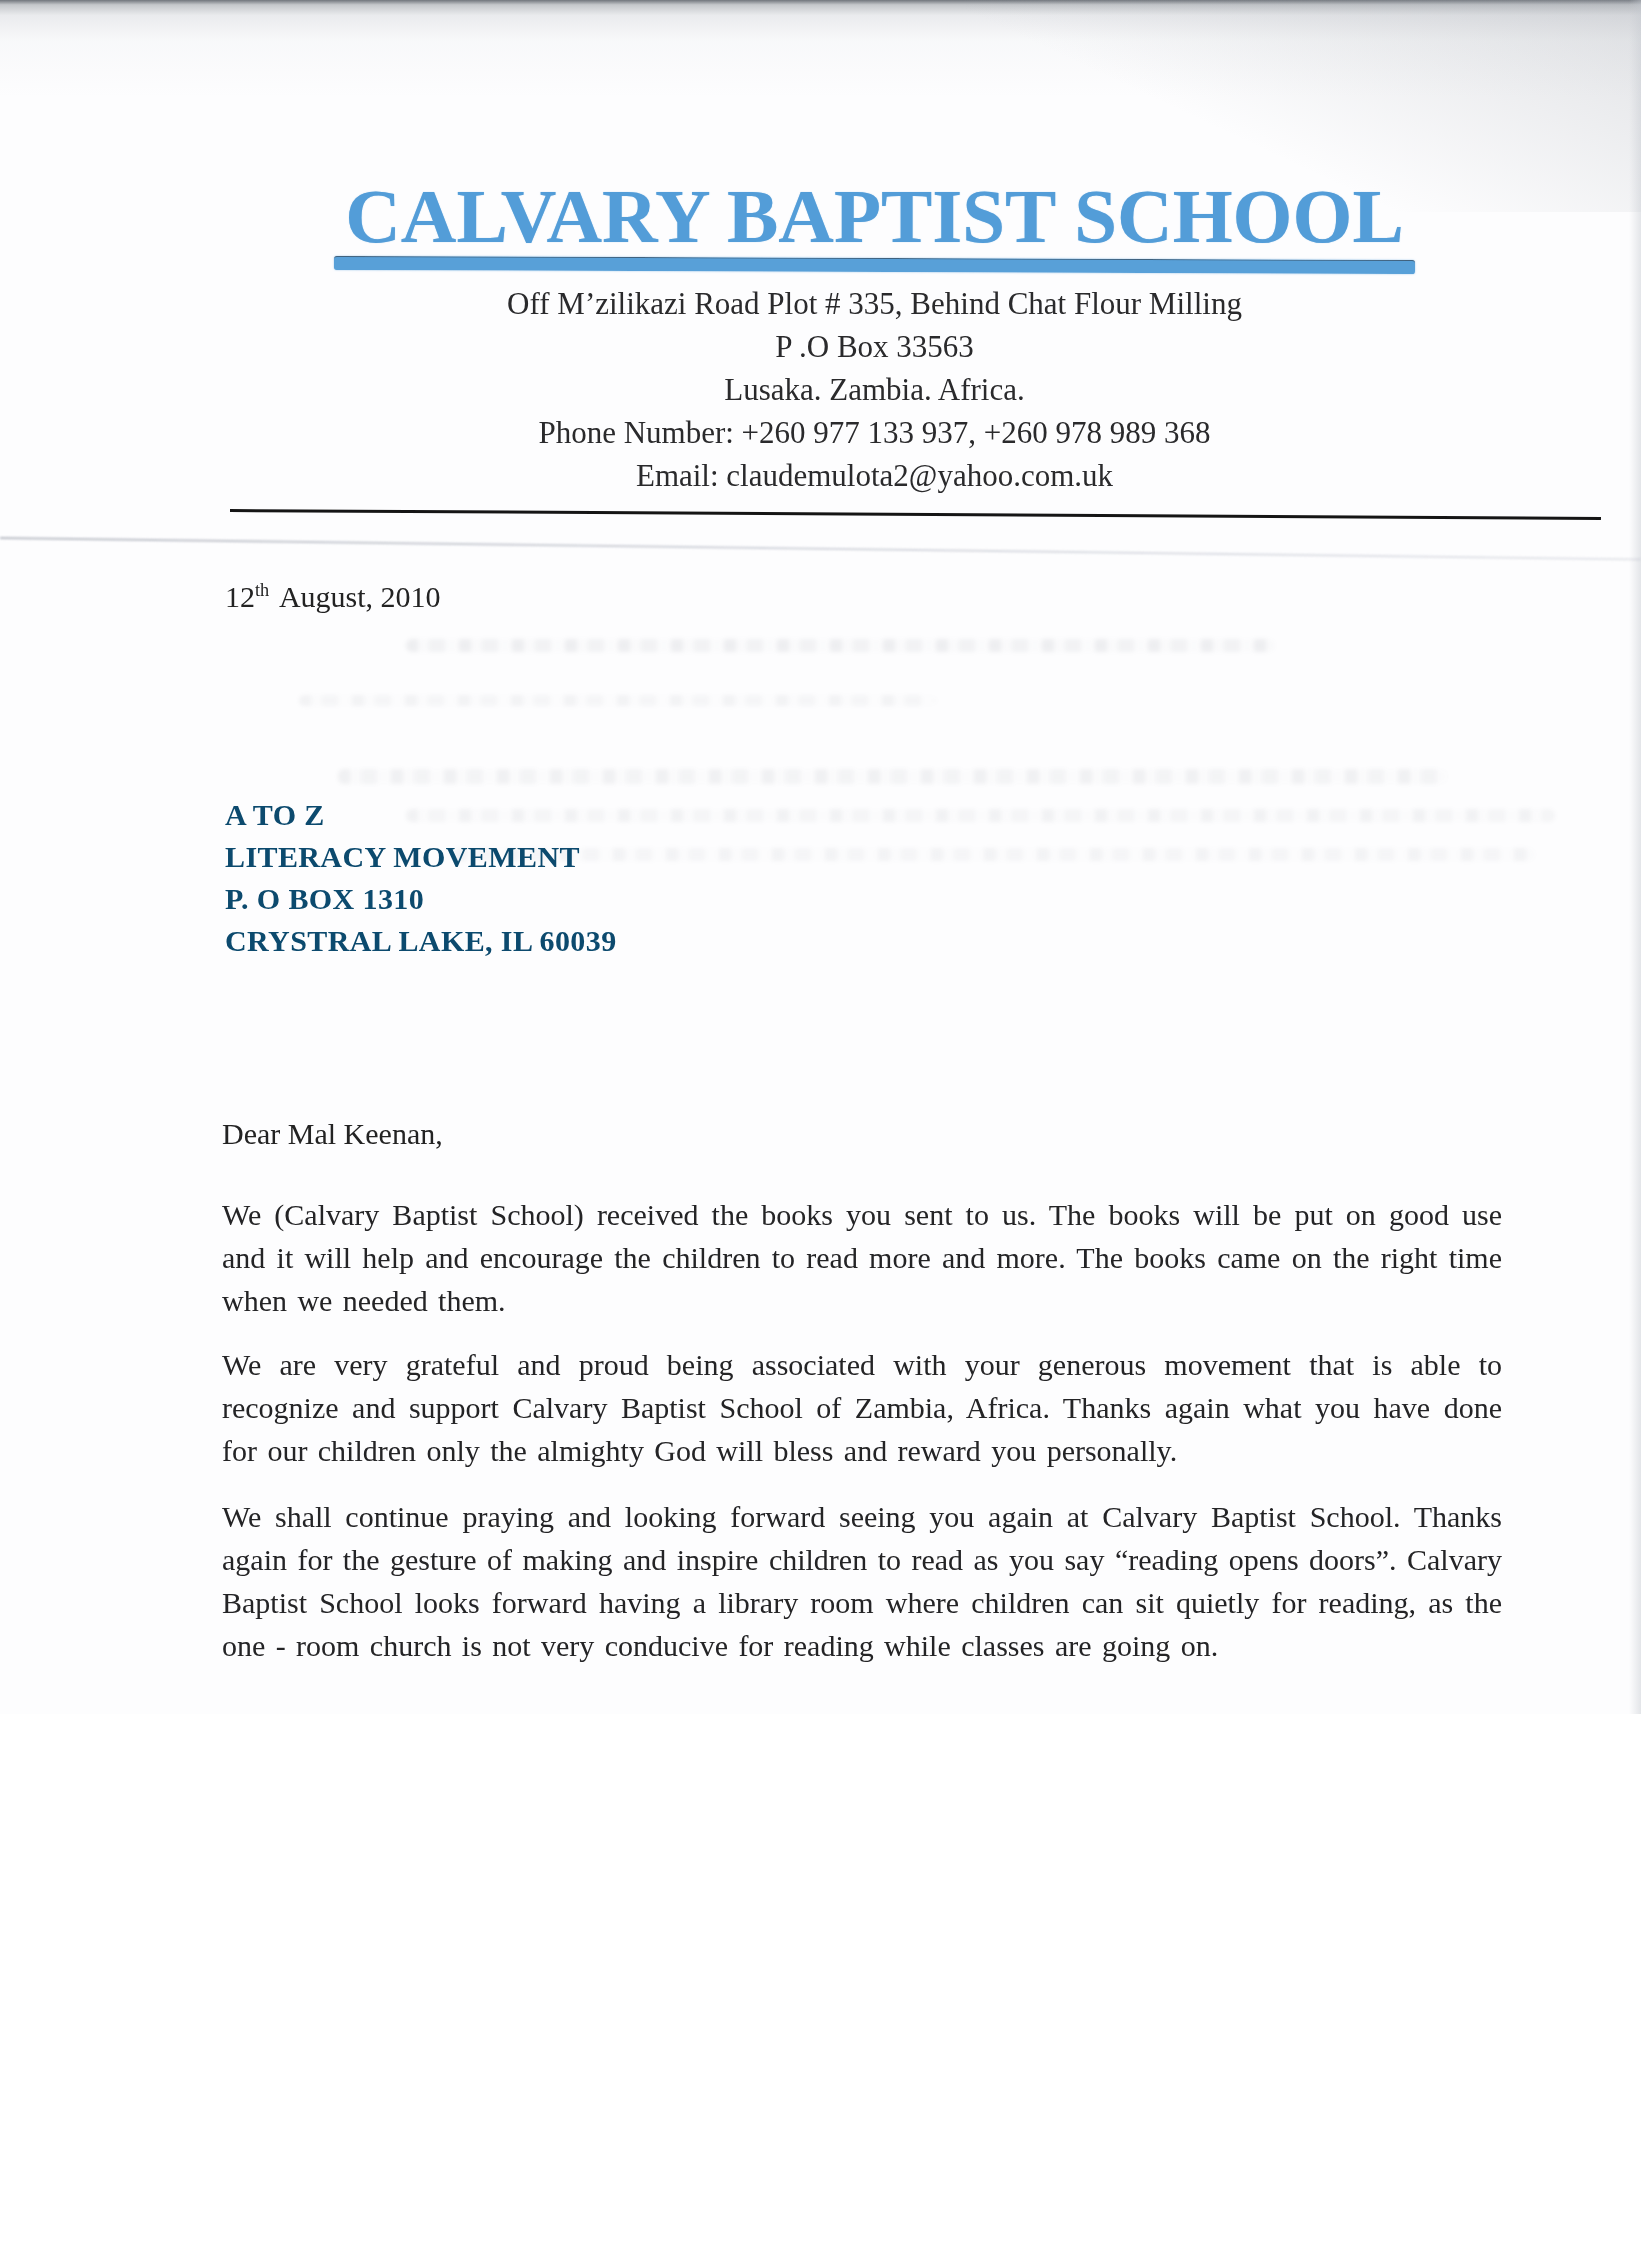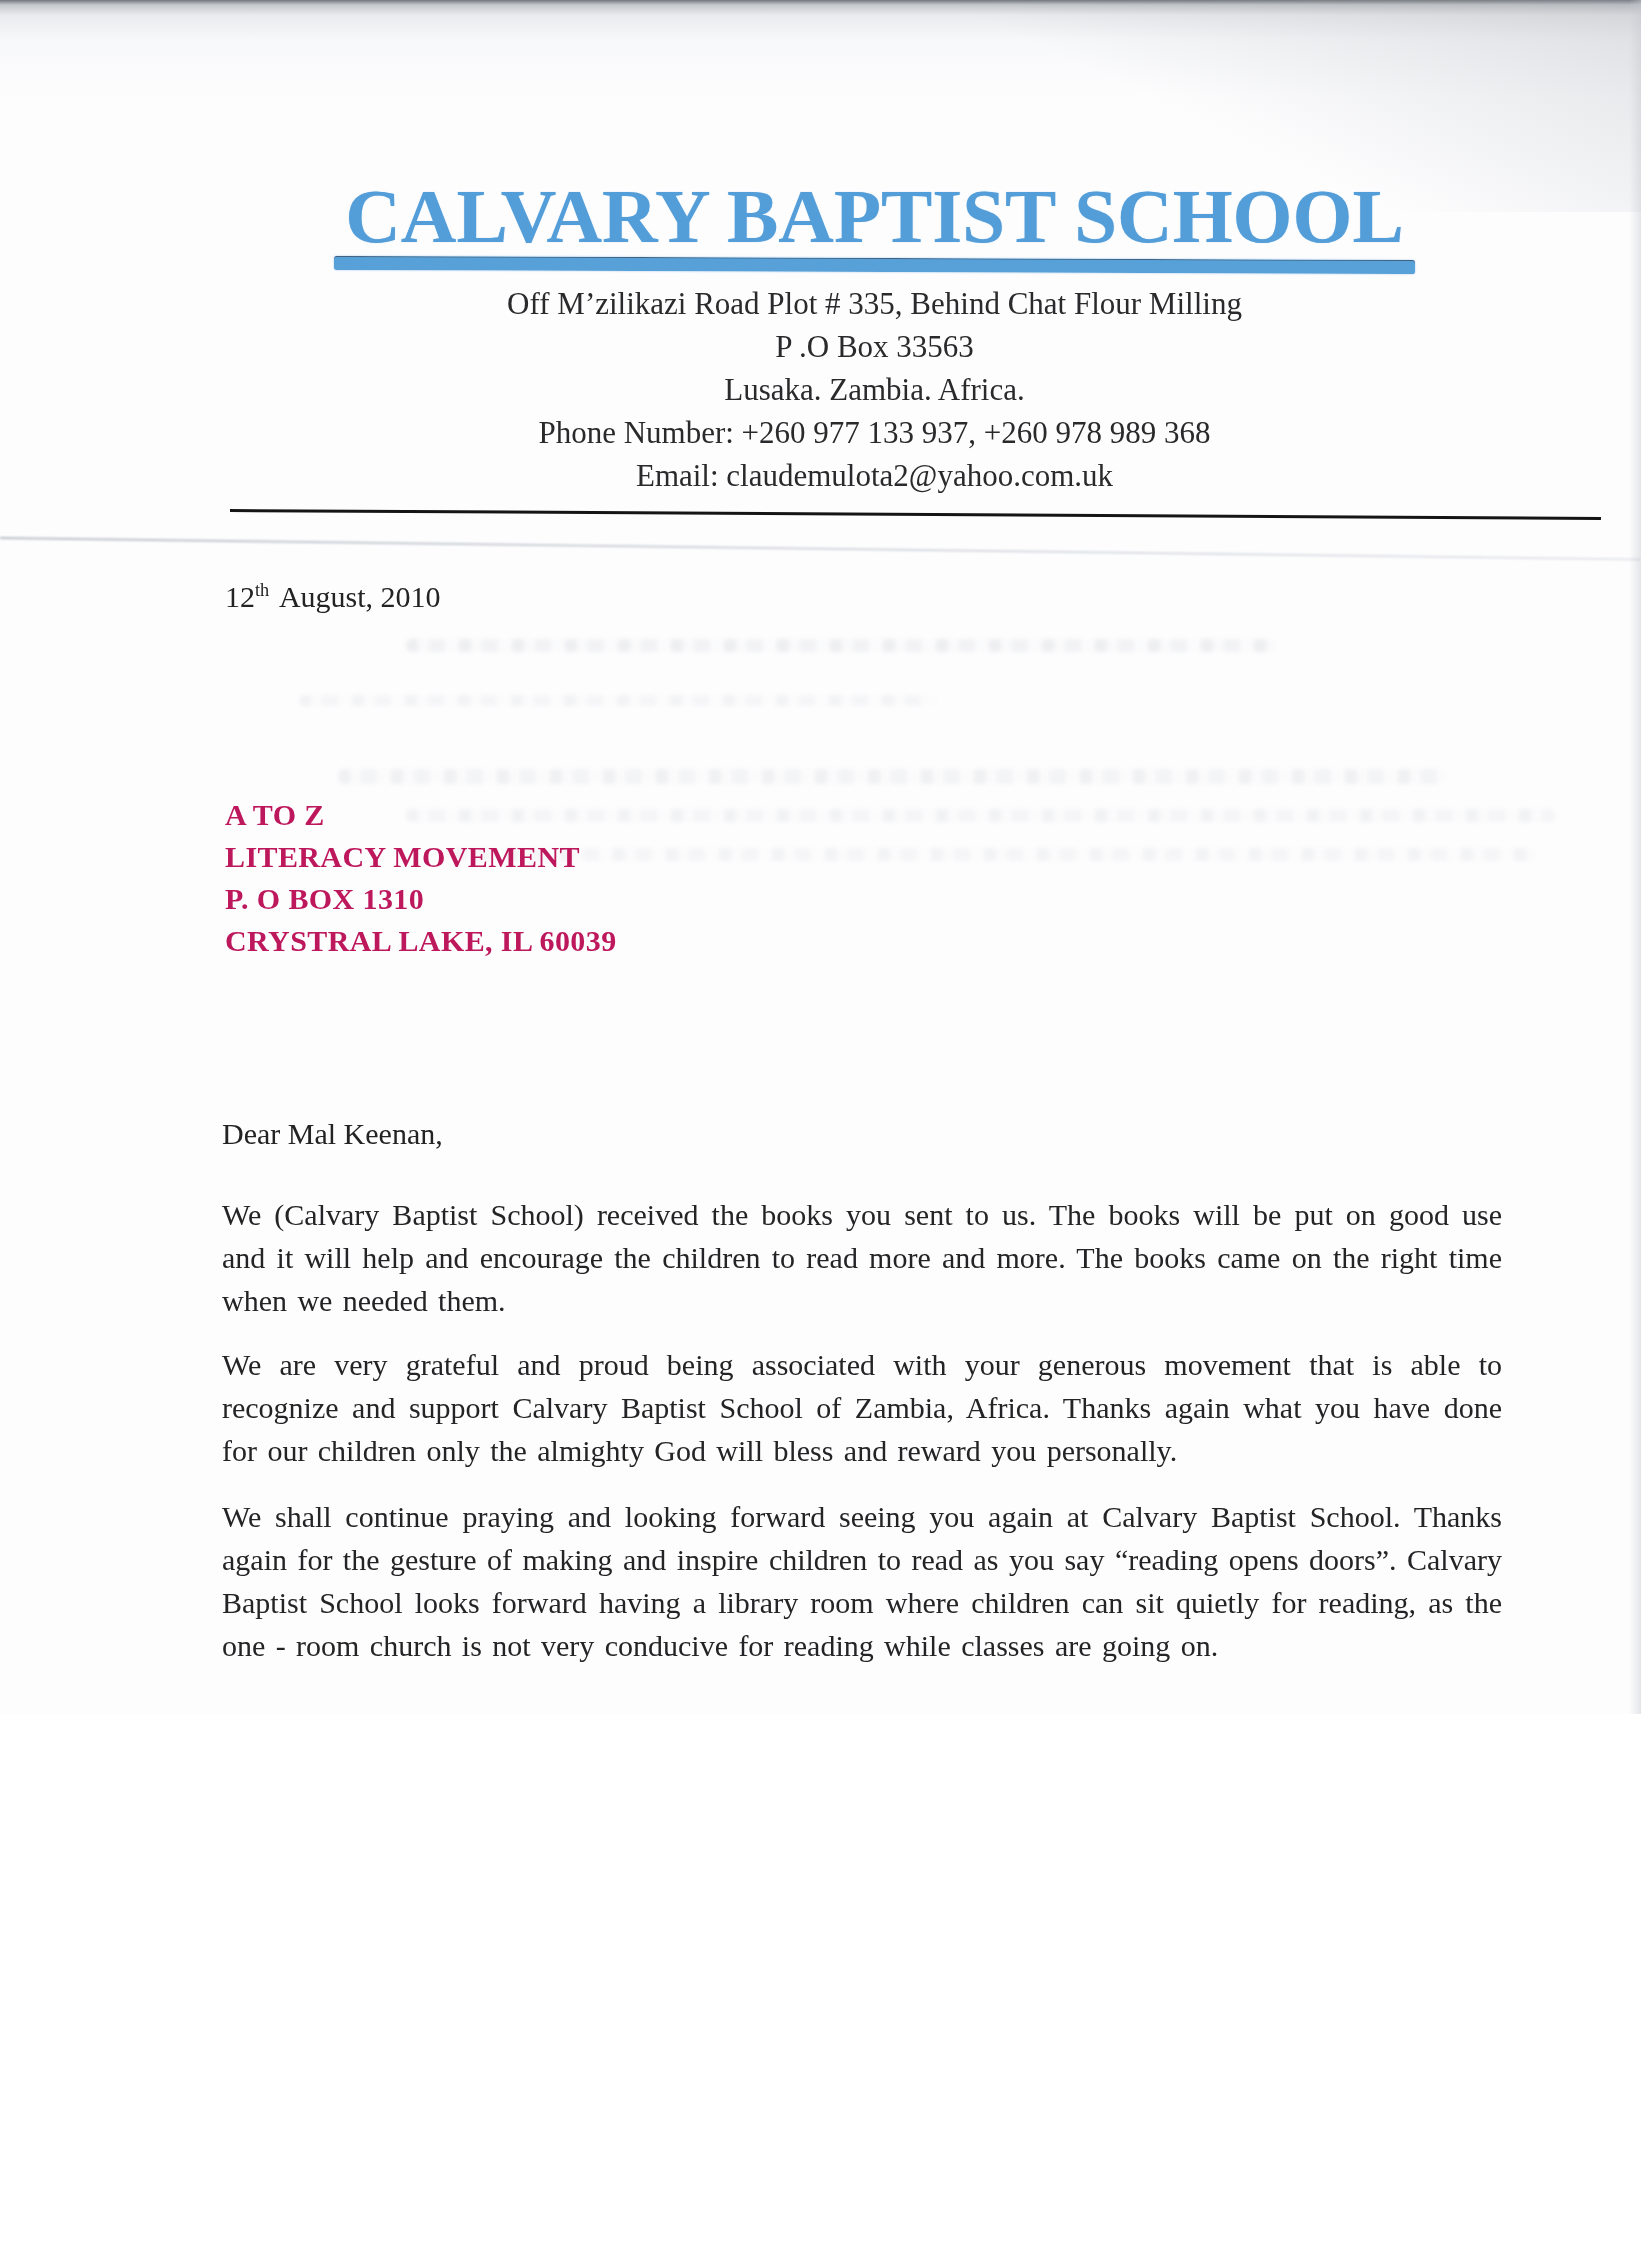--- a/index.html
+++ b/index.html
@@ -107,21 +107,21 @@
     vertical-align: super;
     line-height: 0;
   }
   .date-rest { margin-left: 9.7px; }
   .recipient {
     position: absolute; left: 225px; top: 794px;
     font-weight: bold;
     font-size: 30px;
     line-height: 42px;
     letter-spacing: 0.4px;
-    color: #be185d;
+    color: #0c4a6e;
   }
   .salutation {
     position: absolute; left: 222px; top: 1117px;
     font-size: 30px;
   }
   .body-para {
     position: absolute; left: 222px;
     width: 1280px;
     margin: 0;
     font-size: 30px;

